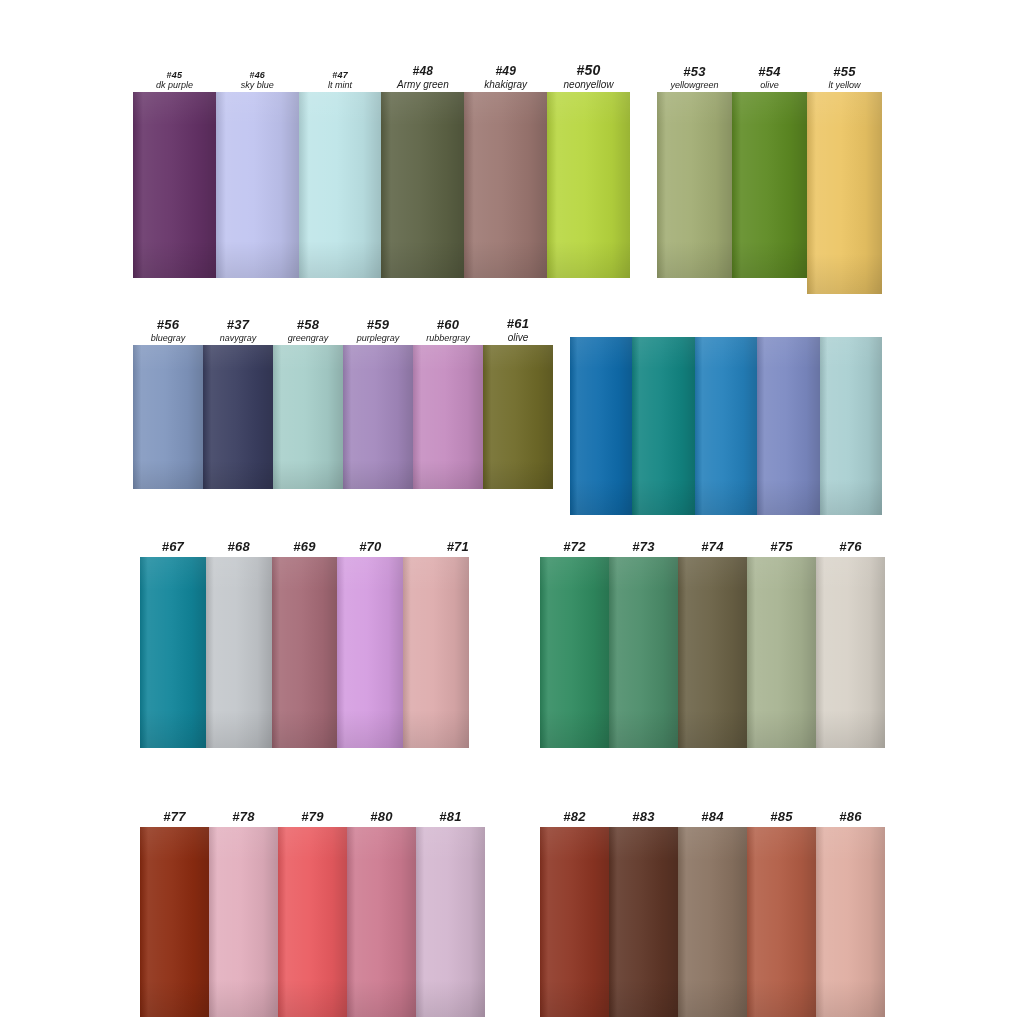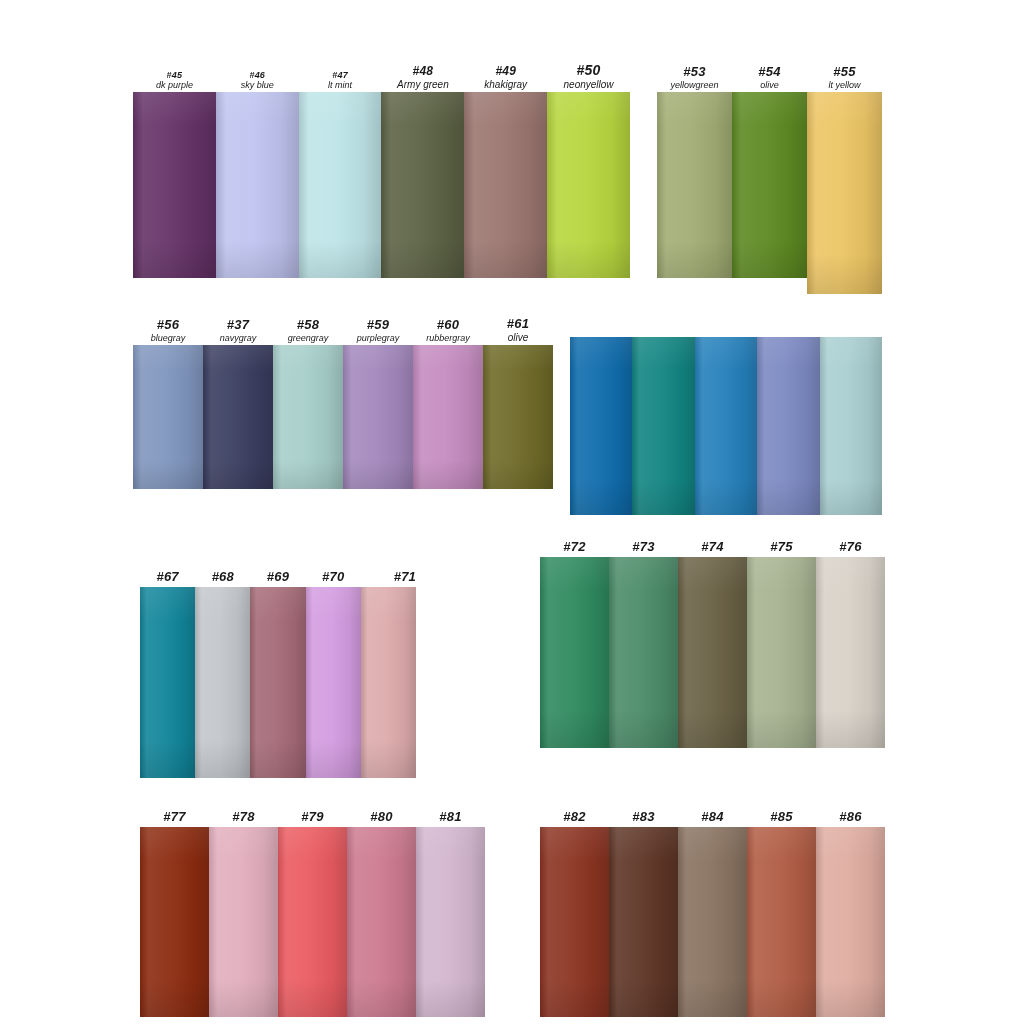--- a/index.html
+++ b/index.html
@@ -222,21 +222,21 @@
           <div class="fabric" style="background: rgb(36, 128, 187);"></div>
         </div>
         <div class="sw">
           <div class="fabric" style="background: rgb(123, 137, 194);"></div>
         </div>
         <div class="sw">
           <div class="fabric" style="background: rgb(169, 207, 209);"></div>
         </div>
       </div>
     </div>
-    <div class="group" style="left: 140px; top: 587px; width: 276px; height: 191px;">
+    <div class="group" style="left: 140px; top: 557px; width: 329px; height: 191px;">
       <div class="labels">
         <div class="lblcell">
           <span class="code" style="font-size: 13px;">#67</span>
         </div>
         <div class="lblcell">
           <span class="code" style="font-size: 13px;">#68</span>
         </div>
         <div class="lblcell">
           <span class="code" style="font-size: 13px;">#69</span>
         </div>

